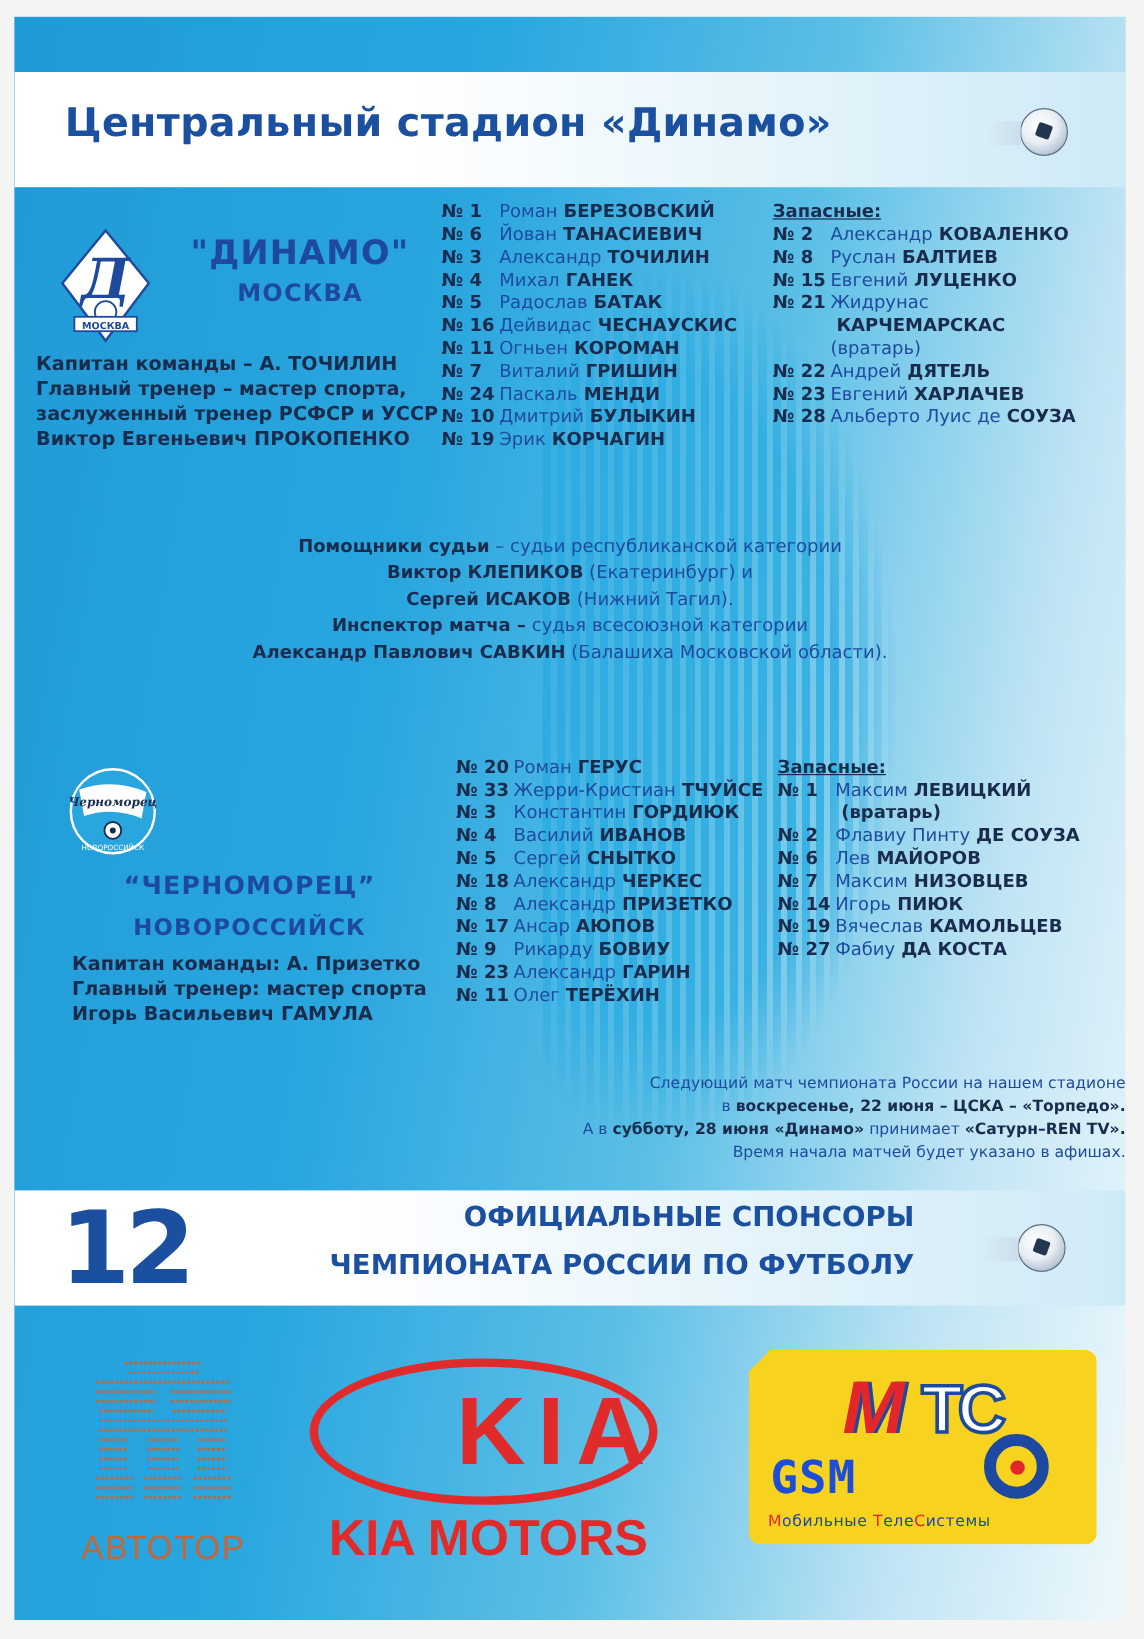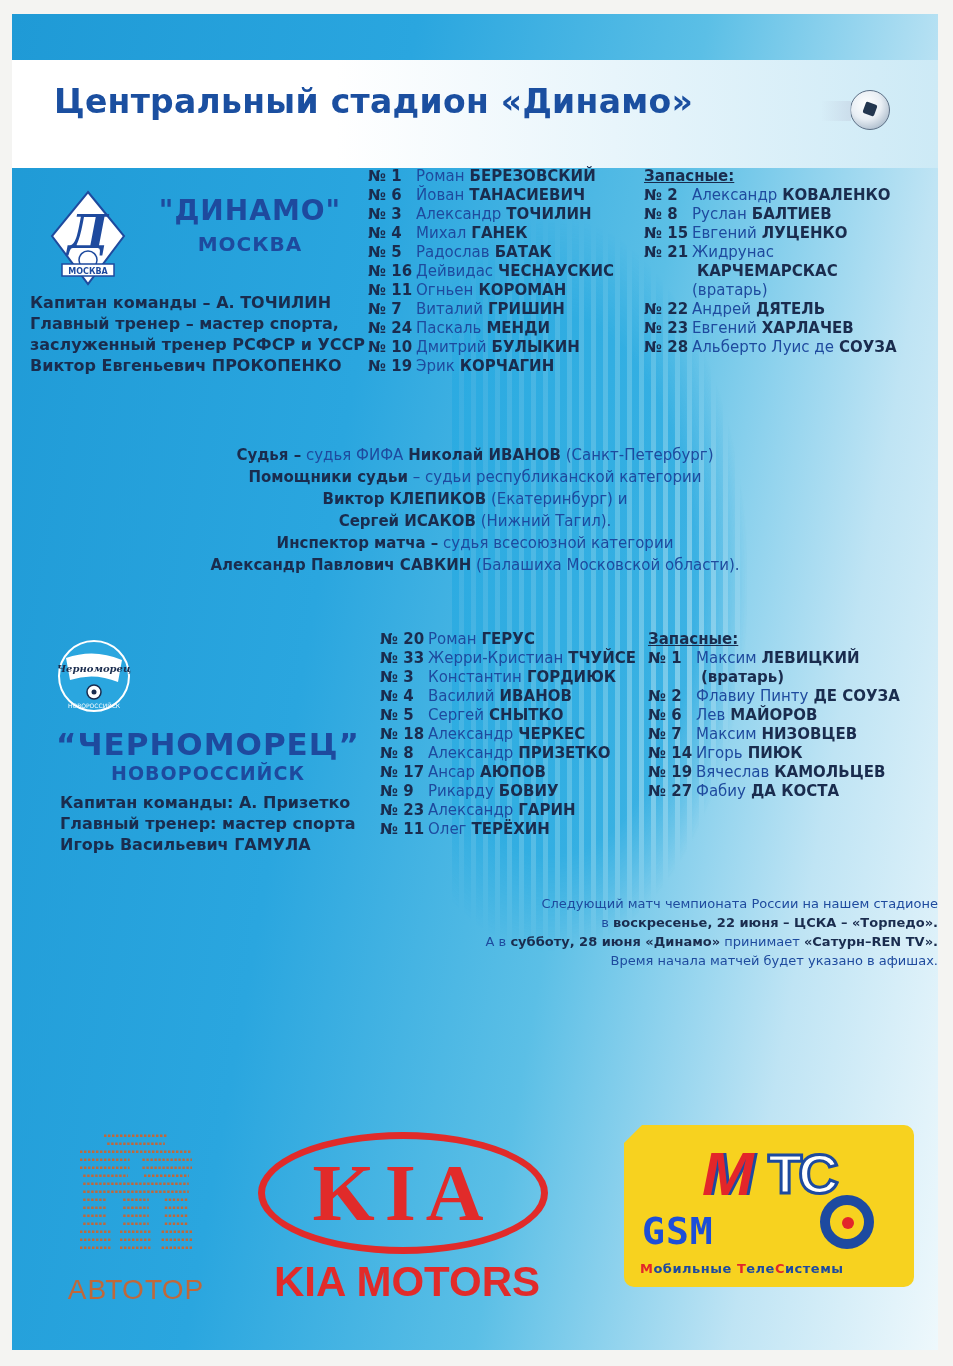--- a/index.html
+++ b/index.html
@@ -15,21 +15,21 @@
     .stripes {
       position: absolute; left: 440px; top: 160px; width: 330px; height: 820px;
       background: repeating-linear-gradient(90deg, rgba(40,170,225,0.85) 0 7px, rgba(255,255,255,0) 7px 12px);
       border-radius: 0 180px 200px 0;
       -webkit-mask-image: radial-gradient(ellipse 80% 60% at 30% 50%, #000 55%, transparent 75%);
       mask-image: radial-gradient(ellipse 80% 60% at 30% 50%, #000 55%, transparent 75%);
       opacity: 0.9;
     }
 
     .title-band {
-      position: absolute; left: 0; top: 46px; width: 926px; height: 108px;
+      position: absolute; left: 0; top: 46px; width: 926px; height: 96px;
       background: linear-gradient(90deg, #ffffff 0%, #ffffff 35%, #e8f5fb 65%, #cdeaf6 100%);
     }
     .title-band .title {
       position: absolute; left: 42px; top: 22px;
       font-family: "DejaVu Sans", sans-serif; font-weight: bold; font-size: 33px;
       color: #1b4fa0; letter-spacing: 0.3px;
     }
     .ball {
       position: absolute; width: 40px; height: 40px; border-radius: 50%;
       background: radial-gradient(circle at 40% 35%, #ffffff 0%, #e8eef4 45%, #8aa0b5 100%);
@@ -88,22 +88,22 @@
     .avtotor .label {
       position: absolute; left: 0; bottom: 0; width: 160px; text-align: center;
       font-family: Liberation Sans, sans-serif; font-size: 28px; color: #c0683a; letter-spacing: 1px;
     }
     .kia { position: absolute; left: 236px; top: 1118px; width: 318px; height: 180px; }
     .kia .oval {
       position: absolute; left: 10px; top: 0; width: 290px; height: 122px;
       border: 7px solid #e12b2a; border-radius: 50%;
     }
     .kia .mark {
-      position: absolute; left: 10px; top: 16px; width: 290px; text-align: center;
-      font-family: Liberation Serif, serif; font-weight: bold; font-size: 80px; line-height: 90px; color: #e12b2a; letter-spacing: 10px;
+      position: absolute; left: 10px; top: 16px; width: 290px; text-align: right;
+      font-family: Liberation Sans, sans-serif; font-weight: bold; font-size: 80px; line-height: 90px; color: #e12b2a; letter-spacing: 10px;
     }
     .kia .motors {
       position: absolute; left: 0; top: 126px; width: 318px; text-align: center;
       font-family: "Liberation Sans", sans-serif; font-weight: bold; font-size: 42px; color: #e12b2a; letter-spacing: 0px;
     }
     .mts {
       position: absolute; left: 612px; top: 1111px; width: 290px; height: 162px;
       background: #f7d21f; border-radius: 10px;
       clip-path: polygon(18px 0, 100% 0, 100% 100%, 0 100%, 0 18px);
     }
@@ -119,21 +119,21 @@
       position: absolute; left: 196px; top: 70px; width: 54px; height: 54px; border-radius: 50%;
       border: 10px solid #1d4aa0; background: #f7d21f;
     }
     .mts .ring::after {
       content: ""; position: absolute; left: 12px; top: 12px; width: 12px; height: 12px; border-radius: 50%; background: #e3262a;
     }
     .mts .gsm {
       position: absolute; left: 18px; top: 86px; font-family: "DejaVu Sans Mono", monospace; font-weight: bold; font-size: 38px; color: #1d4ed8; letter-spacing: 1px; line-height: 40px;
     }
     .mts .tagline {
-      position: absolute; left: 16px; top: 136px; font-family: "DejaVu Sans", sans-serif; font-weight: bold; font-size: 13px; color: #1d4aa0; letter-spacing: 0.5px;
+      position: absolute; left: 16px; top: 136px; font-family: "DejaVu Sans", sans-serif; font-weight: normal; font-size: 13px; color: #1d4aa0; letter-spacing: 0.5px;
     }
     .mts .tagline .r { color: #e3262a; }
   </style>
 </head>
 <body>
 
 <div class="page">
   <div class="stripes"></div>
 
   <div class="title-band">
@@ -262,38 +262,37 @@
         <span class="last">ХАРЛАЧЕВ</span>
       </div>
     <div class="row">
         <span class="num">№ 28</span>
         <span class="first">Альберто Луис де</span>
         <span class="last">СОУЗА</span>
       </div>
   </div>
 
   <div class="officials">
-    <div><span class="b">Судья –</span> <span class="n">судья ФИФА</span> <span class="b">Николай ИВАНОВ</span> <span class="n">(Санкт-Петербург)</span></div>
     <div><span class="b">Помощники судьи</span> <span class="n">– судьи республиканской категории</span></div>
     <div><span class="b">Виктор КЛЕПИКОВ</span> <span class="n">(Екатеринбург) и</span></div>
     <div><span class="b">Сергей ИСАКОВ</span> <span class="n">(Нижний Тагил).</span></div>
     <div><span class="b">Инспектор матча –</span> <span class="n">судья всесоюзной категории</span></div>
     <div><span class="b">Александр Павлович САВКИН</span> <span class="n">(Балашиха Московской области).</span></div>
   </div>
 
   <svg viewBox="0 0 76 76" style="position:absolute; left:44px; top:624px; width:76px; height:76px;">
     <circle cx="38" cy="38" r="35" fill="#2aa6df" stroke="#ffffff" stroke-width="2"></circle>
     <path d="M10 20 Q38 10 66 22 L62 44 Q38 34 14 42 Z" fill="#ffffff"></path>
     <text x="38" y="34" text-anchor="middle" font-family="DejaVu Serif, serif" font-style="italic" font-weight="bold" font-size="10" fill="#1a2c4e">Черноморец</text>
     <circle cx="38" cy="54" r="7" fill="#ffffff" stroke="#1a2c4e" stroke-width="1.5"></circle>
     <circle cx="38" cy="54" r="2.5" fill="#1a2c4e"></circle>
     <text x="38" y="70" text-anchor="middle" font-family="DejaVu Sans, sans-serif" font-size="6" fill="#ffffff">НОВОРОССИЙСК</text>
   </svg>
 
-  <div class="team-name" style="left:40px; top:712px; width:312px; font-size:31px;">“ЧЕРНОМОРЕЦ”</div>
+  <div class="team-name" style="left:40px; top:712px; width:312px; font-size:21px;">“ЧЕРНОМОРЕЦ”</div>
   <div class="team-city" style="left:40px; top:748px; width:312px; font-size:19px;">НОВОРОССИЙСК</div>
 
   <div class="info-lines" style="left:48px; top:778px;">
     <div>Капитан команды: А. Призетко</div>
     <div>Главный тренер: мастер спорта</div>
     <div>Игорь Васильевич ГАМУЛА</div>
   </div>
 
   <div class="roster" style="left:368px; top:616px;">
     <div class="row">
@@ -399,20 +398,26 @@
       </div>
   </div>
 
   <div class="next-match">
     <div class="n">Следующий матч чемпионата России на нашем стадионе</div>
     <div><span class="n">в</span> <span class="b">воскресенье, 22 июня – ЦСКА – «Торпедо».</span></div>
     <div><span class="n">А в</span> <span class="b">субботу, 28 июня «Динамо»</span> <span class="n">принимает</span> <span class="b">«Сатурн–REN TV».</span></div>
     <div class="n">Время начала матчей будет указано в афишах.</div>
   </div>
 
+  <div class="sponsor-band">
+    <div class="sponsor-num">12</div>
+    <div class="sponsor-title" style="top:10px;">ОФИЦИАЛЬНЫЕ СПОНСОРЫ</div>
+    <div class="sponsor-title" style="top:50px;">ЧЕМПИОНАТА РОССИИ ПО ФУТБОЛУ</div>
+    <div class="ball" style="left:836px; top:28px;"></div>
+  </div>
 
   <div class="avtotor">
     <svg viewBox="0 0 160 150" style="position:absolute; left:16px; top:0; width:128px; height:150px;">
       <g fill="none" stroke="#c0683a" stroke-width="3" stroke-dasharray="3 2">
         <line x1="40" y1="6" x2="120" y2="6"></line>
         <line x1="44" y1="16" x2="116" y2="16"></line>
         <line x1="10" y1="26" x2="150" y2="26"></line>
         <line x1="10" y1="36" x2="72" y2="36"></line>
           <line x1="88" y1="36" x2="150" y2="36"></line>
         <line x1="10" y1="46" x2="72" y2="46"></line>

